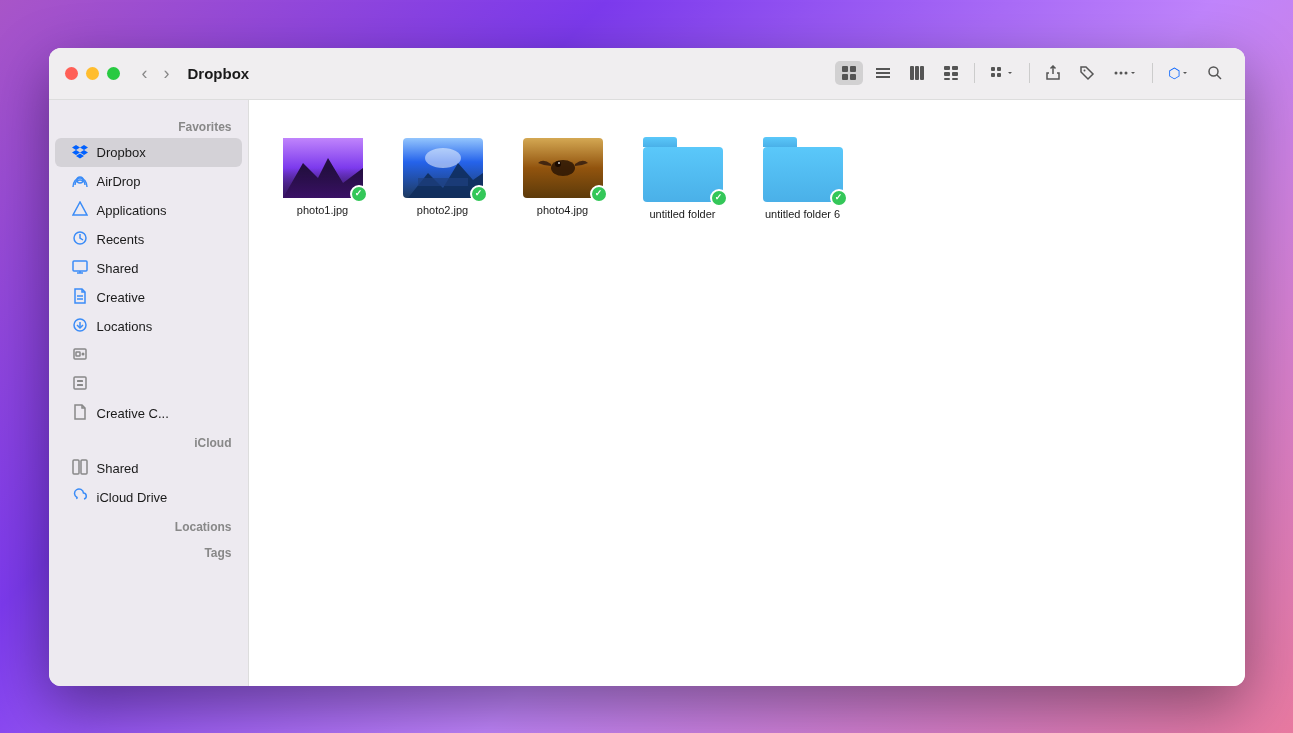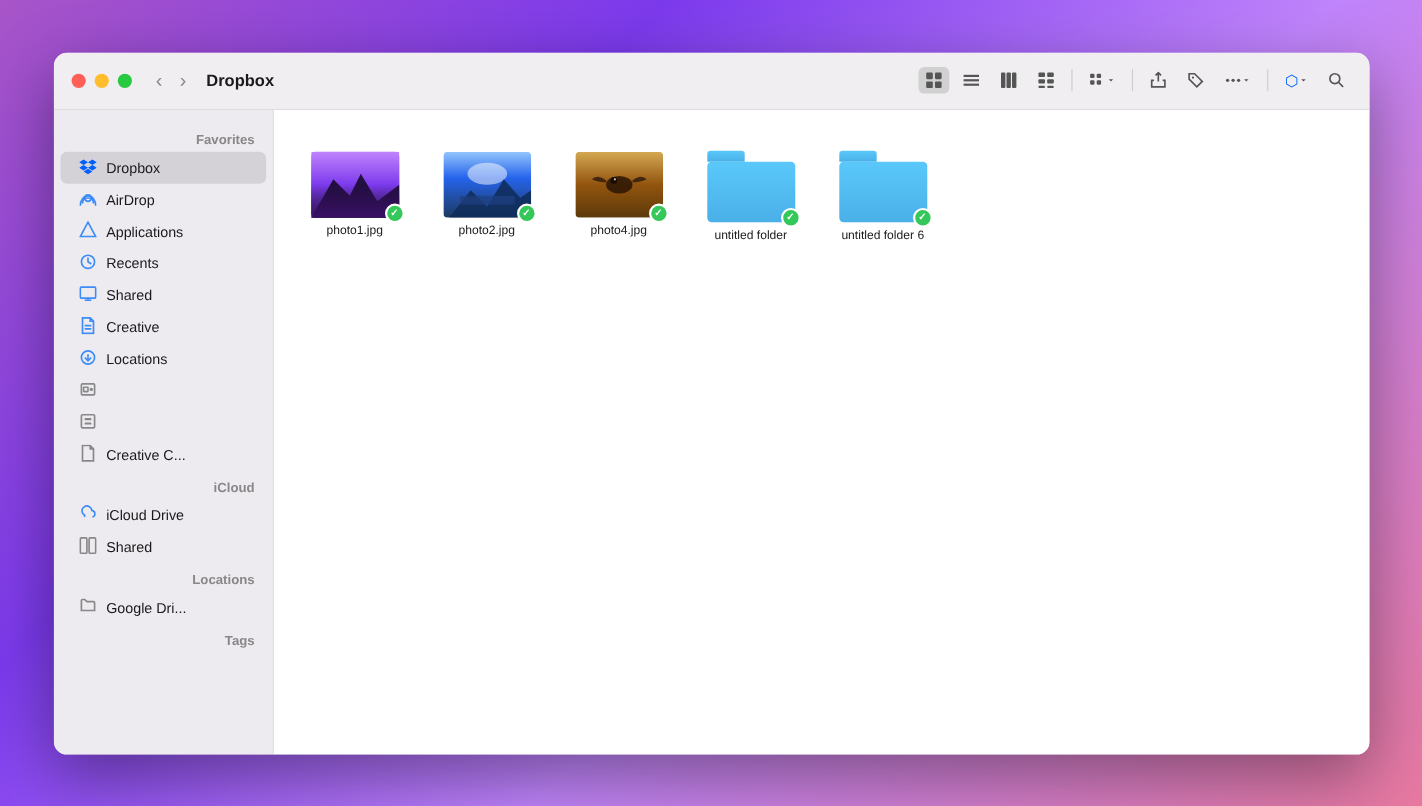--- a/index.html
+++ b/index.html
@@ -473,48 +473,40 @@
             <path d="M3 1h7l3 3v11H3V1z"></path>
               <polyline points="10,1 10,4 13,4"></polyline>
           </svg>
         </span>
         <span>Creative C...</span>
       </div>
 
       <div class="sidebar-section-label">iCloud</div>
 
       <div class="sidebar-item">
-        <span class="sidebar-icon icloud-drive">
-          <svg width="16" height="16" viewBox="0 0 16 16" fill="none" stroke="#3b8cf7" stroke-width="1.5">
-            <path d="M12 11a3 3 0 0 0-.5-5.9A4.5 4.5 0 1 0 5 9.5a2.5 2.5 0 0 0 0 1.5"></path>
-          </svg>
-        </span>
-        <span>iCloud Drive</span>
-      </div>
-
-      <div class="sidebar-item">
         <span class="sidebar-icon shared">
           <svg width="16" height="16" viewBox="0 0 16 16" fill="none" stroke="#888" stroke-width="1.5">
             <rect x="1" y="1" width="6" height="14" rx="1"></rect>
               <rect x="9" y="1" width="6" height="14" rx="1"></rect>
           </svg>
         </span>
         <span>Shared</span>
       </div>
 
+      <div class="sidebar-item">
+        <span class="sidebar-icon icloud-drive">
+          <svg width="16" height="16" viewBox="0 0 16 16" fill="none" stroke="#3b8cf7" stroke-width="1.5">
+            <path d="M12 11a3 3 0 0 0-.5-5.9A4.5 4.5 0 1 0 5 9.5a2.5 2.5 0 0 0 0 1.5"></path>
+          </svg>
+        </span>
+        <span>iCloud Drive</span>
+      </div>
+
       <div class="sidebar-section-label">Locations</div>
 
-      <div class="sidebar-item">
-        <span class="sidebar-icon google-drive">
-          <svg width="16" height="16" viewBox="0 0 16 16" fill="none" stroke="#888" stroke-width="1.5">
-            <path d="M2 12h12V5a1 1 0 0 0-1-1H7L5 2H3a1 1 0 0 0-1 1v9z"></path>
-          </svg>
-        </span>
-        <span>Google Dri...</span>
-      </div>
 
       <div class="sidebar-section-label">Tags</div>
     </div>
 
     <div class="main-content">
       <div class="files-grid">
 
         <div class="file-item">
           <div class="file-thumbnail">
             <div class="thumb-img photo1" style="position:relative;">

